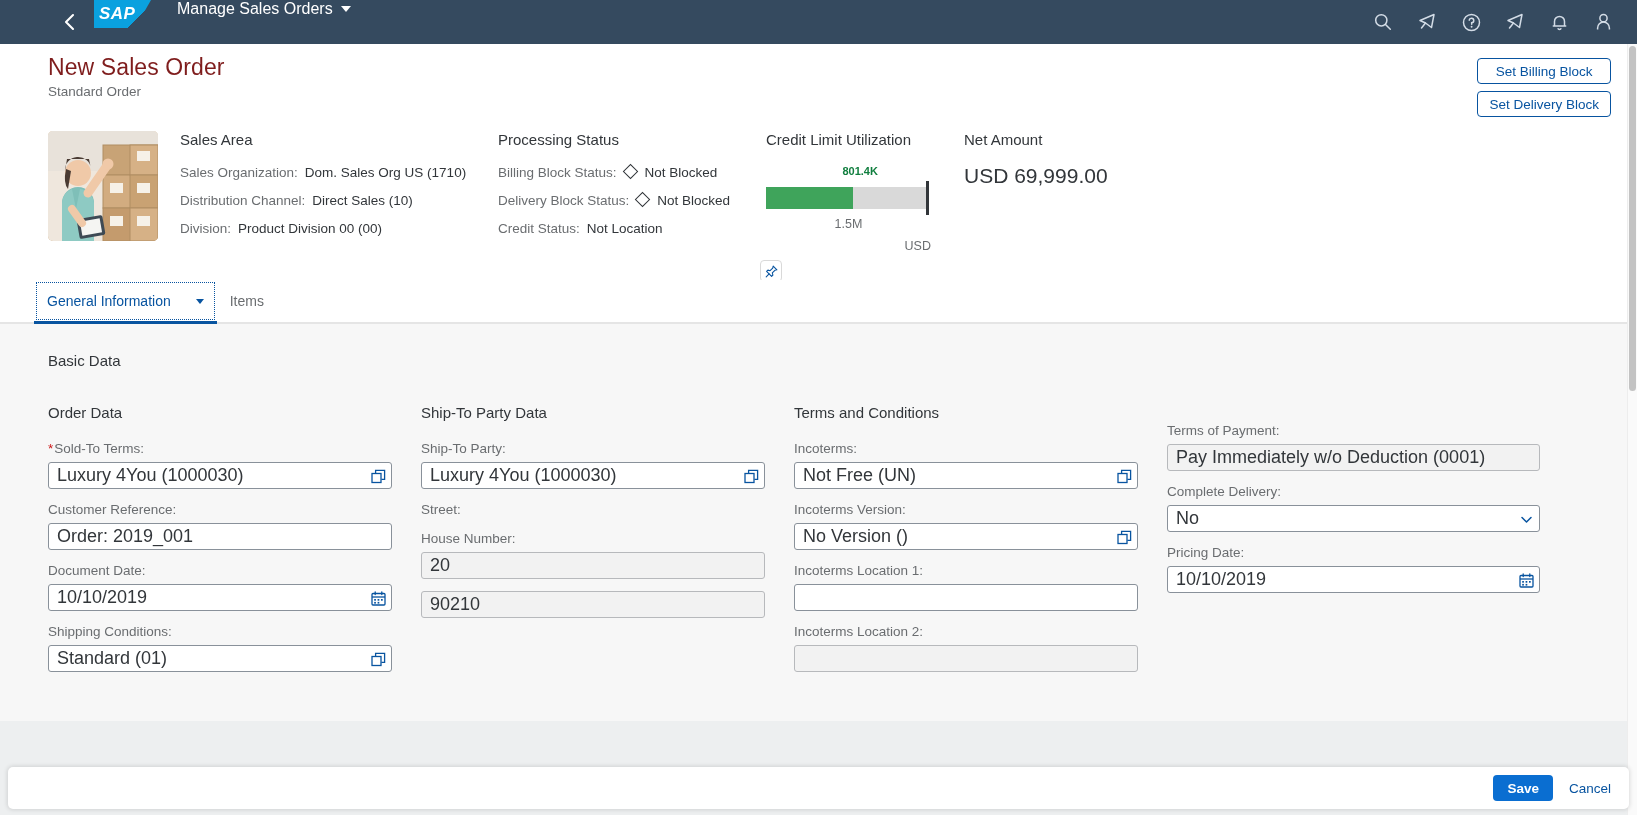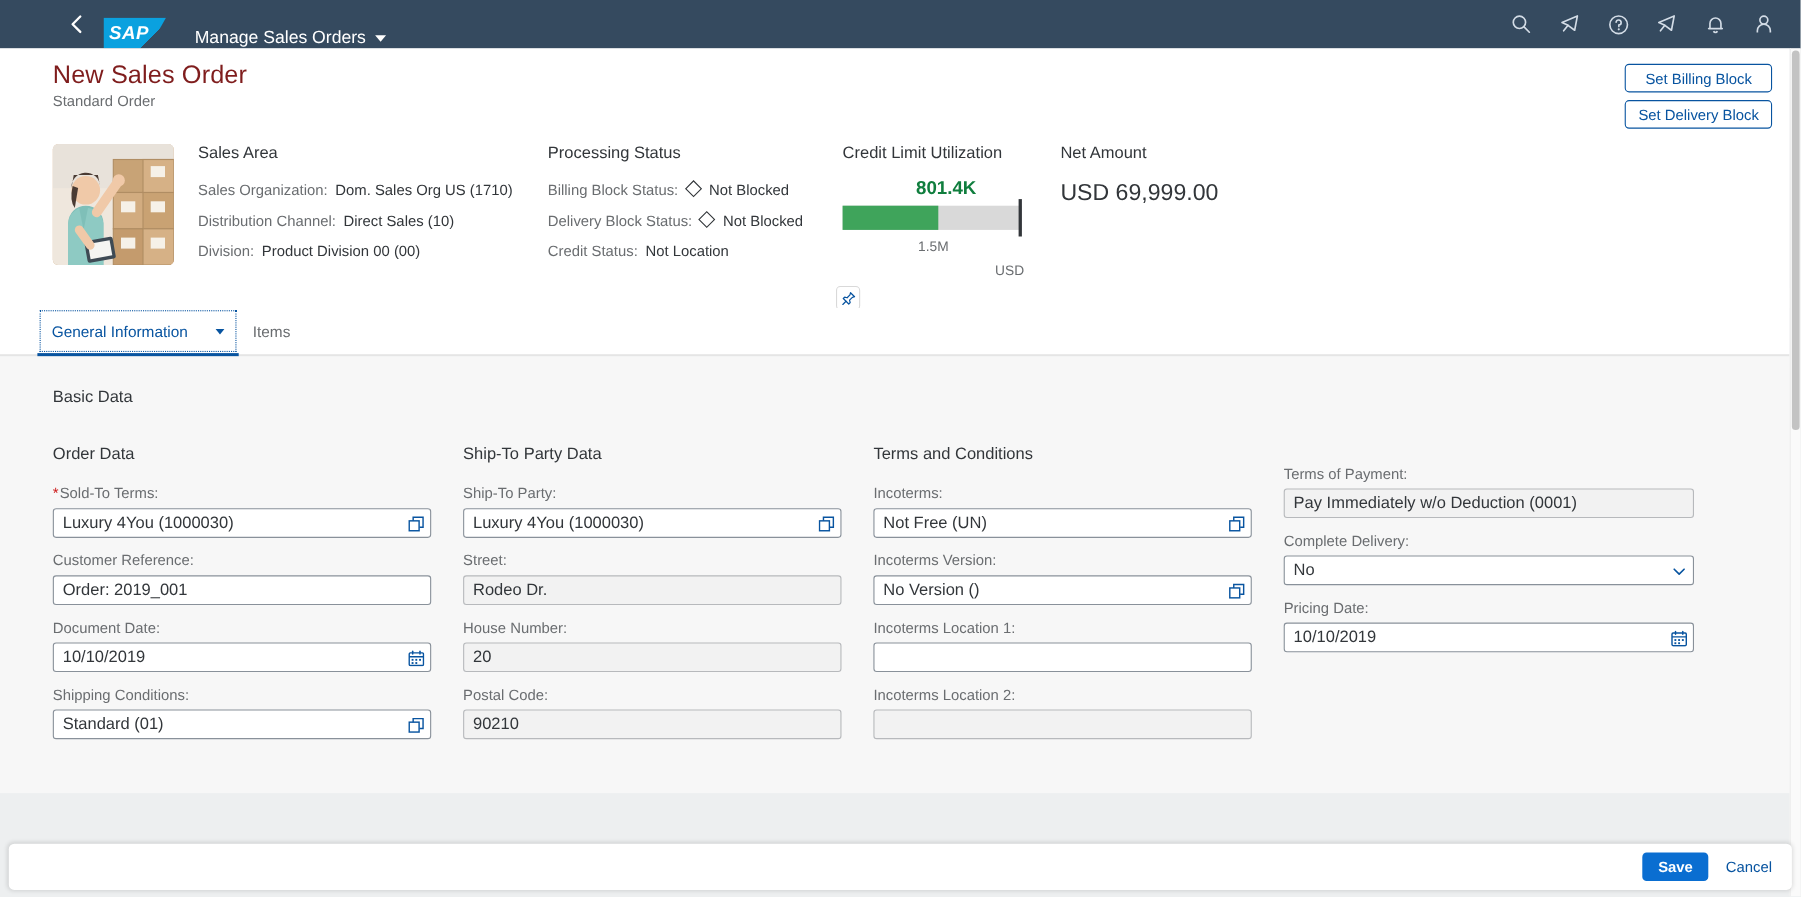--- a/index.html
+++ b/index.html
@@ -5,21 +5,21 @@
   * { box-sizing: border-box; margin: 0; padding: 0; }
   html, body {
     width: 1637px; height: 815px;
     font-family: "Liberation Sans", sans-serif;
     background: #edeff0; overflow: hidden;
   }
 
   
   .shellbar {
     height: 44px; background: #354a5f;
-    display: flex; align-items: flex-end; padding: 0 12px 0 56px;
+    display: flex; align-items: flex-start; padding: 0 12px 14px 56px;
     position: relative;
   }
   .shell-back {
     position: absolute; left: 54px; top: 0; height: 44px;
     width: 30px; display: flex; align-items: center; justify-content: center;
     cursor: pointer;
   }
   .shell-back svg { display:block; }
   .sap-logo {
     margin-left: 38px; width: 57px; height: 28px; position: relative;
@@ -96,21 +96,21 @@
     margin-left: 8px; margin-right: 2px; flex: none;
   }
 
   .grp-sales { width: 318px; }
   .grp-proc  { width: 268px; }
   .grp-credit{ width: 198px; }
   .grp-net   { width: 300px; }
 
   .credit-chart { margin-top: 12px; position: relative; width: 166px; }
   .credit-value {
-    font-size: 17px; font-weight: bold; color: #107e3e;
+    font-size: 11px; font-weight: bold; color: #107e3e;
     text-align: center; margin-bottom: 8px; line-height: 16px;
   }
   .credit-bar {
     position: relative; height: 22px; background: #d9d9d9; width: 163px;
   }
   .credit-fill { height: 100%; background: #3fa45b; }
   .credit-marker {
     position: absolute; top: -6px; width: 3px; height: 34px;
     background: #32363a;
   }
@@ -169,21 +169,21 @@
     font-size: 15px; color: #32363a; margin-bottom: 18px; line-height: 18px;
   }
   .fld { margin-bottom: 12px; }
   .fld-label {
     font-size: 13.5px; color: #6a6d70; margin-bottom: 5px; line-height: 17px;
   }
   .req { color: #cc1919; margin-right: 1px; }
   .inp {
     position: relative; height: 27px; border: 1px solid #89919a;
     background: #fff; border-radius: 3px; display: flex; align-items: center;
-    padding: 0 8px; font-size: 15px; color: #32363a; text-align: right;
+    padding: 0 8px; font-size: 18px; color: #32363a; text-align: right;
   }
   .inp.ro { background: #f2f2f2; border-color: #b7b9bc; }
   .inp.has-ic { padding-right: 30px; }
   .inp .txt { white-space: nowrap; overflow: hidden; text-overflow: ellipsis; }
   .inp .ic {
     position: absolute; right: 5px; top: 0; height: 27px;
     display: flex; align-items: center; cursor: pointer;
   }
   .inp .ic svg { display: block; }
 
@@ -473,34 +473,30 @@
                 <svg width="15" height="15" viewBox="0 0 15 15">
                     <rect x="1" y="4.5" width="9" height="9" fill="none" stroke="#0854a0" stroke-width="1.3"></rect>
                     <polyline points="4.6,4.5 4.6,1.3 13.6,1.3 13.6,10.3 10.4,10.3" fill="none" stroke="#0854a0" stroke-width="1.3"></polyline>
                   </svg>
               </span>
             </div>
           </div>
 
           <div class="fld">
             <div class="fld-label">Street:</div>
-            <div class="inp ro">
-              <span class="txt">Rodeo Dr.</span>
-            </div>
           </div>
 
           <div class="fld">
             <div class="fld-label">House Number:</div>
             <div class="inp ro">
               <span class="txt">20</span>
             </div>
           </div>
 
           <div class="fld">
-            <div class="fld-label">Postal Code:</div>
             <div class="inp ro">
               <span class="txt">90210</span>
             </div>
           </div>
         </div>
 
         <div class="col">
           <div class="col-title">Terms and Conditions</div>
 
           <div class="fld">

